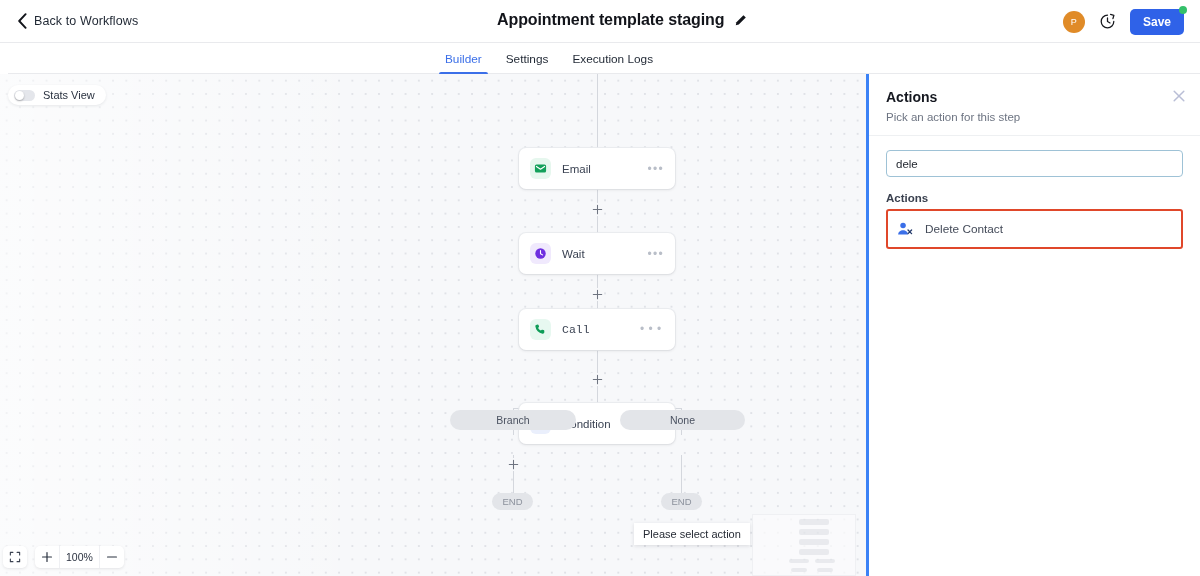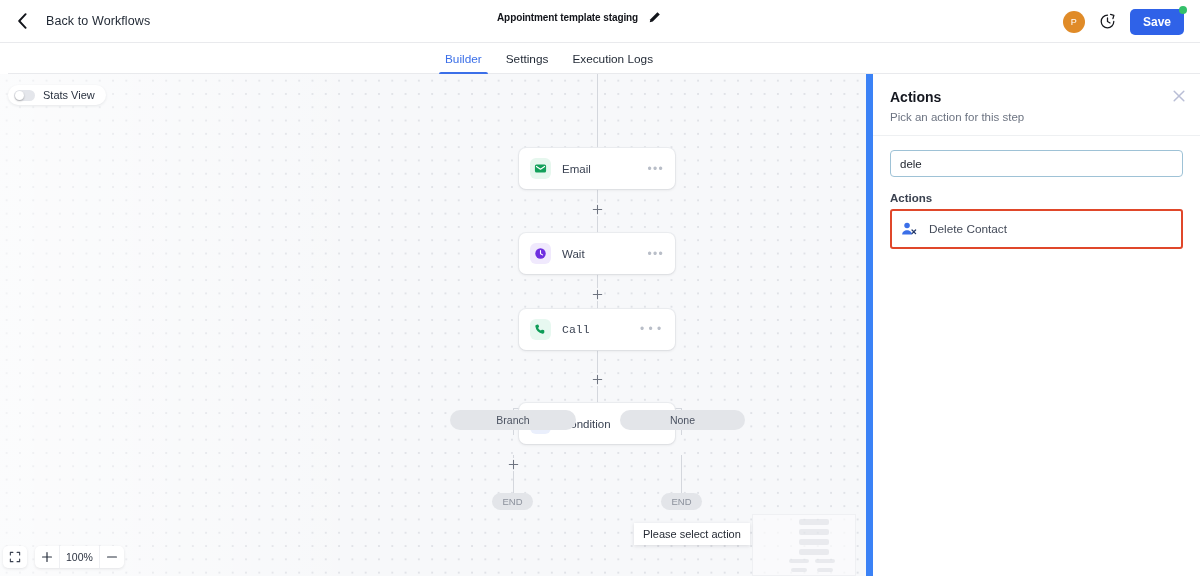--- a/index.html
+++ b/index.html
@@ -11,31 +11,31 @@
   }
   #app { position: relative; width: 1200px; height: 576px; }
 
   
   .topbar {
     position: absolute; left: 0; top: 0; width: 1200px; height: 43px;
     background: #fff; border-bottom: 1px solid #e9eaed;
     display: flex; align-items: center;
   }
   .back-link {
-    display: flex; align-items: center; gap: 18px;
+    display: flex; align-items: center; gap: 6px;
     margin-left: 17px; cursor: pointer; justify-content: space-between;
   }
   .back-chevron { width: 11px; height: 16px; display:block; }
   .back-text { font-size: 12.5px; color: #1f2733; letter-spacing: .1px; }
 
   .title-wrap {
     position: absolute; left: 497px; top: 11px;
     display: flex; align-items: center; gap: 10px;
   }
-  .doc-title { font-size: 10px; font-weight: bold; color: #12141a; letter-spacing: -.1px; }
+  .doc-title { font-size: 16px; font-weight: bold; color: #12141a; letter-spacing: -.1px; }
   .pencil-icon { width: 13px; height: 13px; display: block; cursor: pointer; }
 
   .topbar-right {
     position: absolute; right: 16px; top: 0; height: 43px;
     display: flex; align-items: center; gap: 14px;
   }
   .avatar {
     width: 22px; height: 22px; border-radius: 50%;
     background: #e08b28; color: #fff;
     font-size: 9px; display: flex; align-items: center; justify-content: center;
@@ -182,21 +182,21 @@
   }
   .zpct {
     font-size: 10.5px; color: #2b3240; padding: 0 6px; min-width: 36px;
     text-align: center; border-left: 1px solid #eff0f3; border-right: 1px solid #eff0f3;
     height: 22px; display: flex; align-items: center; justify-content: center; cursor: pointer;
   }
 
   
   .panel {
     position: absolute; left: 866px; top: 74px; width: 334px; height: 502px;
-    background: #fff; border-left: 7px solid #3b82f6;
+    background: #fff; border-left: 3px solid #3b82f6;
   }
   .panel-head { position: relative; padding: 15px 17px 12px 17px; border-bottom: 1px solid #eef0f2; }
   .panel-title { font-size: 14px; font-weight: bold; color: #151820; }
   .panel-sub { font-size: 11.5px; color: #6d7482; margin-top: 6px; }
   .panel-close {
     position: absolute; right: 14px; top: 15px; width: 14px; height: 14px;
     cursor: pointer;
   }
   .panel-body { padding: 14px 17px 0 17px; }
   .search-box {

